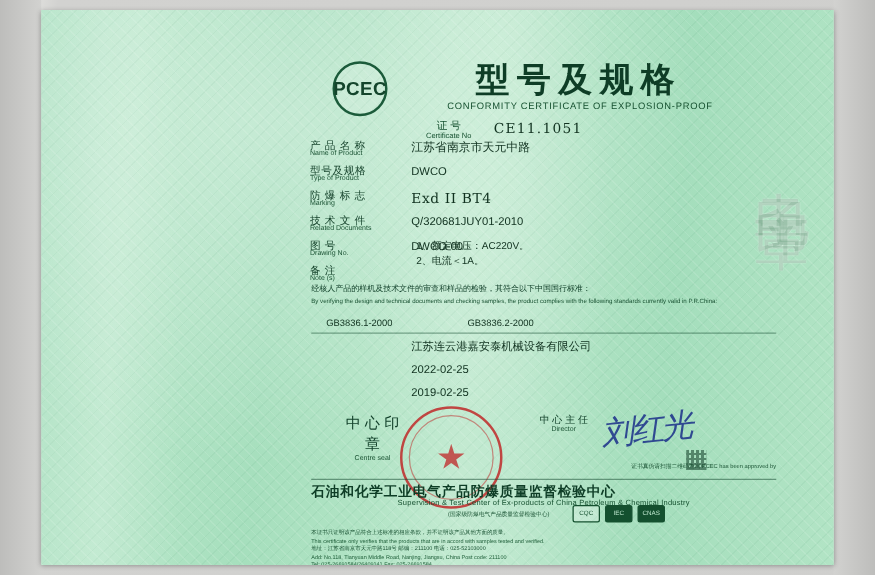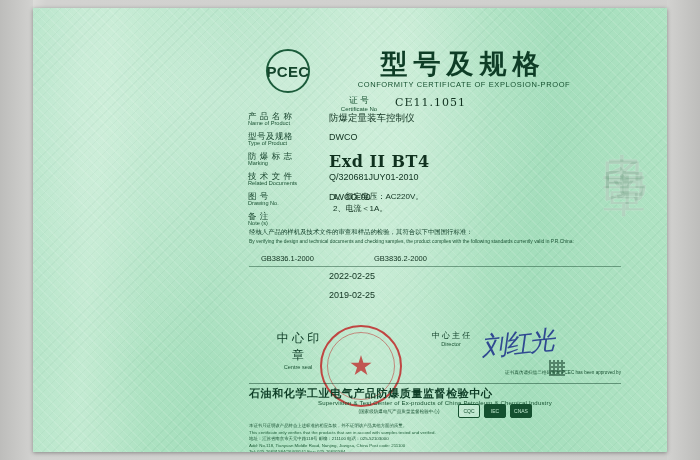--- a/index.html
+++ b/index.html
@@ -72,21 +72,21 @@
     font-size:11px;color:#10311f;letter-spacing:1px;
   }
   
   .labels{position:absolute;left:215px;top:104px;width:70px;}
   .lbl{height:18px;line-height:1.05;margin-bottom:2px;}
   .lbl .cn{font-size:8.5px;color:#123f28;letter-spacing:0.5px;display:block;}
   .lbl .en{font-size:5.6px;color:#1b5334;display:block;}
   
   .vals{position:absolute;left:296px;top:104px;width:290px;}
   .val{height:20px;font-size:9px;color:#10311f;}
-  .val.big{font-family:"DejaVu Serif", serif;font-size:16px;font-weight:bold;letter-spacing:0.5px;}
+  .val.big{font-family:"DejaVu Serif", serif;font-size:11px;font-weight:normal;letter-spacing:0.5px;}
   .val.cn{font-size:9.5px;}
   .note-lines{position:absolute;left:300px;top:183px;}
   .note-lines div{font-size:8px;color:#10311f;line-height:1.55;}
   
   .fineprint{
     position:absolute;left:216px;top:219px;width:372px;
   }
   .fineprint .cn{font-size:6.4px;color:#12402a;line-height:1.5;}
   .fineprint .en{font-size:4.9px;color:#1b5334;line-height:1.45;margin-top:1px;}
   .stds{
@@ -212,21 +212,21 @@
           <span class="cn">图    号</span>
           <span class="en">Drawing No.</span>
         </div>
       <div class="lbl">
           <span class="cn">备    注</span>
           <span class="en">Note (s)</span>
         </div>
     </div>
 
     <div class="vals">
-      <div class="val cn">防爆定量装车控制仪</div>
+      <div class="val cn">江苏省南京市天元中路</div>
       <div class="val">DWCO</div>
       <div class="val big">Exd II BT4</div>
       <div class="val">Q/320681JUY01-2010</div>
       <div class="val">DWCO-00</div>
       <div class="val"></div>
     </div>
 
     <div class="note-lines">
       <div>1、额定电压：AC220V。</div>
       <div>2、电流＜1A。</div>
@@ -239,20 +239,21 @@
 
     <div class="stds">
       <div>GB3836.1-2000</div>
       <div>GB3836.2-2000</div>
     </div>
 
     <div class="hr"></div>
 
 
     <div class="metavals">
+      <div class="val">江苏连云港嘉安泰机械设备有限公司</div>
       <div class="val">2022-02-25</div>
       <div class="val">2019-02-25</div>
     </div>
 
     <div class="sealbox">
       <span class="cn">中 心 印 章</span>
       <span class="en">Centre seal</span>
     </div>
 
     <div class="stamp">

